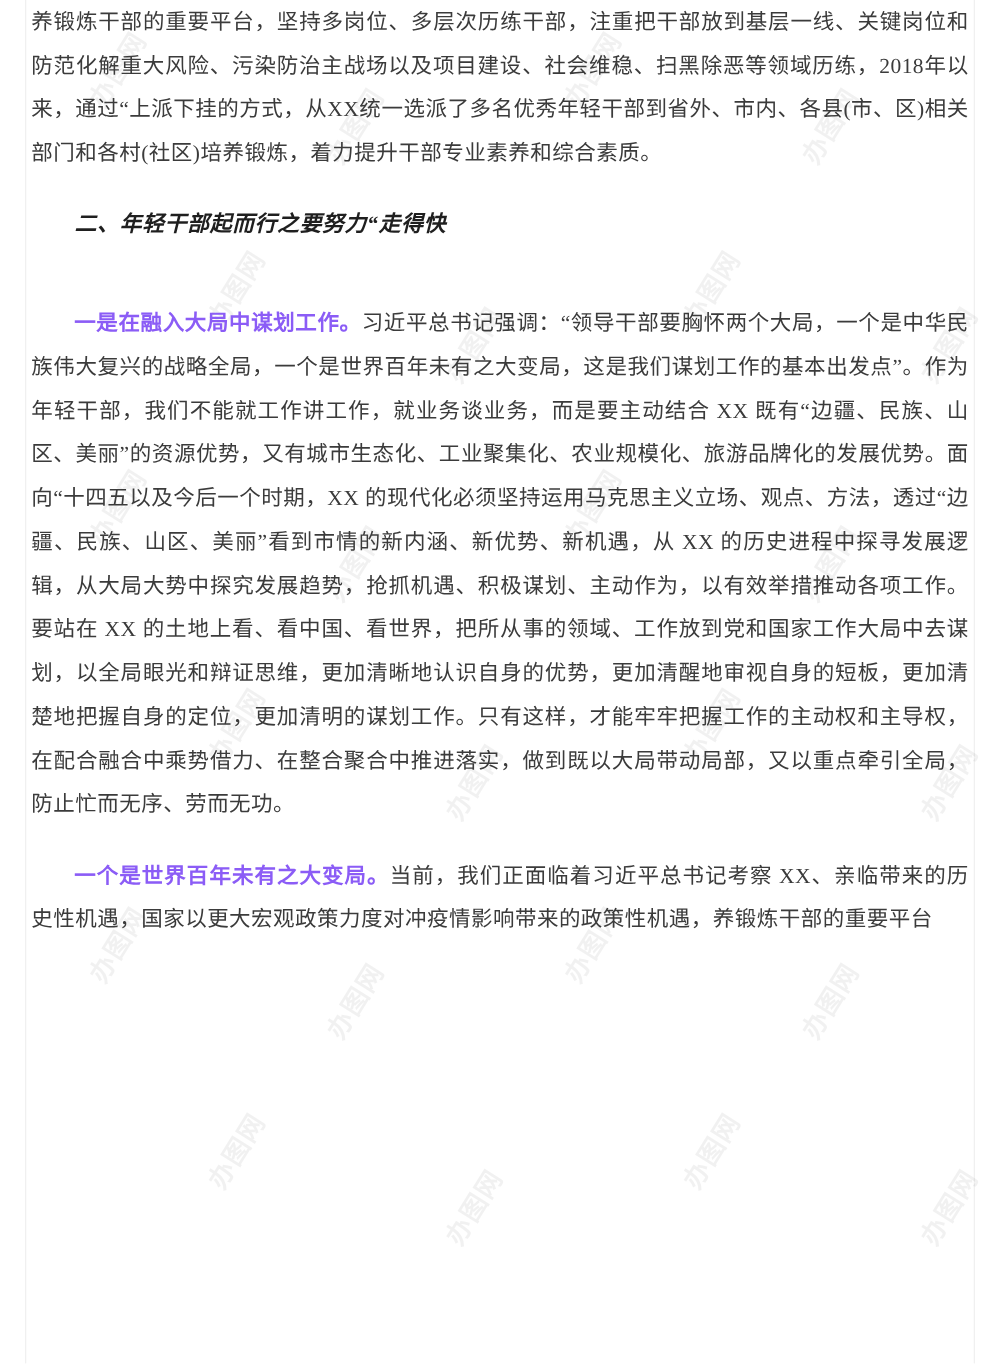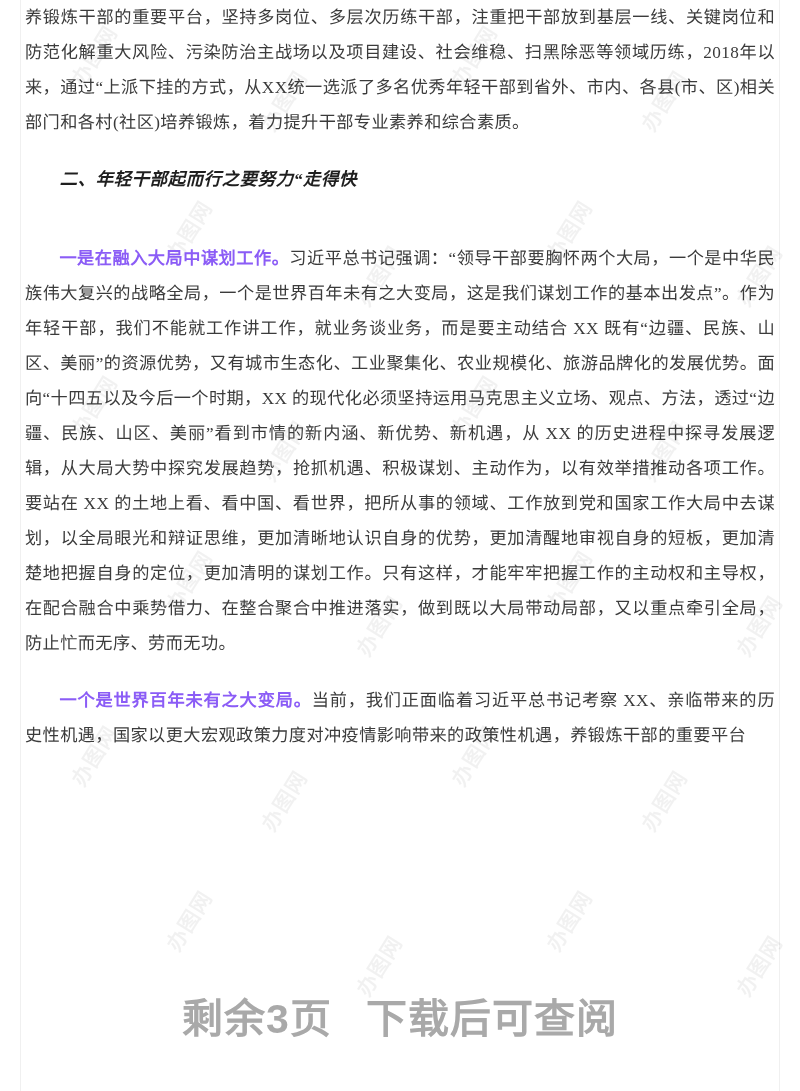--- a/index.html
+++ b/index.html
@@ -157,15 +157,14 @@
     <div class="gap-sm"></div>
 
     <p class="para"><span class="lead">一是在融入大局中谋划工作。</span><span>习近平总书记强调：“领导干部要胸怀两个大局，一个是中华民族伟大复兴的战略全局，一个是世界百年未有之大变局，这是我们谋划工作的基本出发点”。作为年轻干部，我们不能就工作讲工作，就业务谈业务，而是要主动结合 XX 既有“边疆、民族、山区、美丽”的资源优势，又有城市生态化、工业聚集化、农业规模化、旅游品牌化的发展优势。面向“十四五以及今后一个时期，XX 的现代化必须坚持运用马克思主义立场、观点、方法，透过“边疆、民族、山区、美丽”看到市情的新内涵、新优势、新机遇，从 XX 的历史进程中探寻发展逻辑，从大局大势中探究发展趋势，抢抓机遇、积极谋划、主动作为，以有效举措推动各项工作。要站在 XX 的土地上看、看中国、看世界，把所从事的领域、工作放到党和国家工作大局中去谋划，以全局眼光和辩证思维，更加清晰地认识自身的优势，更加清醒地审视自身的短板，更加清楚地把握自身的定位，更加清明的谋划工作。只有这样，才能牢牢把握工作的主动权和主导权，在配合融合中乘势借力、在整合聚合中推进落实，做到既以大局带动局部，又以重点牵引全局，防止忙而无序、劳而无功。</span></p>
 
     <div class="gap-sm"></div>
 
     <p class="para"><span class="lead">一个是世界百年未有之大变局。</span><span>当前，我们正面临着习近平总书记考察 XX、亲临带来的历史性机遇，国家以更大宏观政策力度对冲疫情影响带来的政策性机遇，养锻炼干部的重要平台</span></p>
 
   </div>
 
-  <div class="footer-cta"><span>剩余3页</span><span class="cta-gap"></span><span>下载后可查阅</span></div>
 
 </div>
 
 </body></html>

